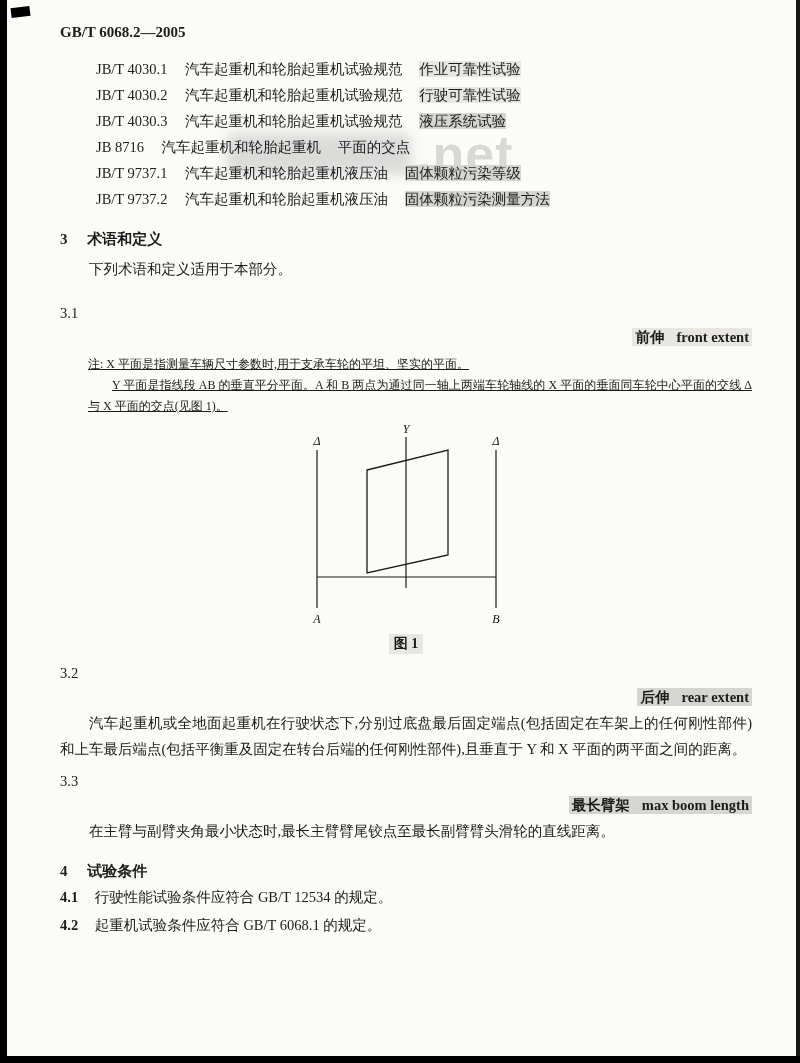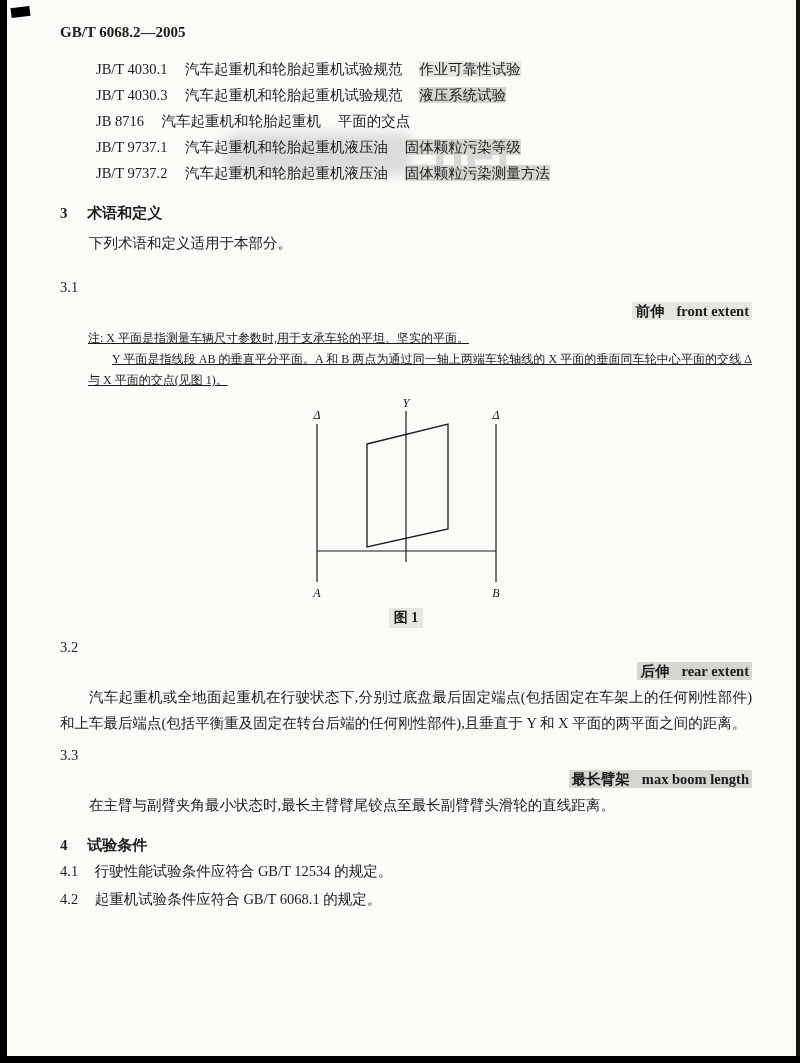--- a/index.html
+++ b/index.html
@@ -47,21 +47,21 @@
   .note1 { margin-top:4px; }
   .note2 { text-indent:24px; }
 
   .figure { margin-top:6px; text-align:center; }
   .fig-line  { stroke:#1a1a1a; stroke-width:1.2; }
   .fig-shape { fill:none; stroke:#1a1a1a; stroke-width:1.3; }
   .fig-label { font-family:"Liberation Serif","DejaVu Serif",serif; font-style:italic; font-size:12px; fill:#111; }
   .fig-caption { display:inline-block; margin-top:2px; font-weight:bold; font-size:14px; line-height:20px; padding:0 5px; }
 
   .s4-row { line-height:26px; margin-top:2px; }
-  .s4-num { font-weight:normal; margin-right:13px;margin-top:14px; }
+  .s4-num { font-weight:bold; margin-right:13px;margin-top:14px; }
 
   
   .hl { background:#d6d6d1; }
   .hl-light { background:#e7e6e1; }
 </style>
 </head>
 <body>
 
 <div class="page">
 
@@ -77,20 +77,25 @@
 
   <div class="content">
 
     <div class="doc-code">GB/T 6068.2—2005</div>
 
     <div class="ref-list">
       <div class="ref-row">
         <span class="ref-code">JB/T 4030.1</span>
         <span class="ref-title">汽车起重机和轮胎起重机试验规范</span>
         <span class="ref-note hl-light">作业可靠性试验</span>
+      </div>
+      <div class="ref-row">
+        <span class="ref-code">JB/T 4030.2</span>
+        <span class="ref-title">汽车起重机和轮胎起重机试验规范</span>
+        <span class="ref-note hl-light">行驶可靠性试验</span>
       </div>
       <div class="ref-row">
         <span class="ref-code">JB/T 4030.3</span>
         <span class="ref-title">汽车起重机和轮胎起重机试验规范</span>
         <span class="ref-note hl">液压系统试验</span>
       </div>
       <div class="ref-row">
         <span class="ref-code">JB 8716</span>
         <span class="ref-title">汽车起重机和轮胎起重机</span>
         <span class="ref-note">平面的交点</span>

